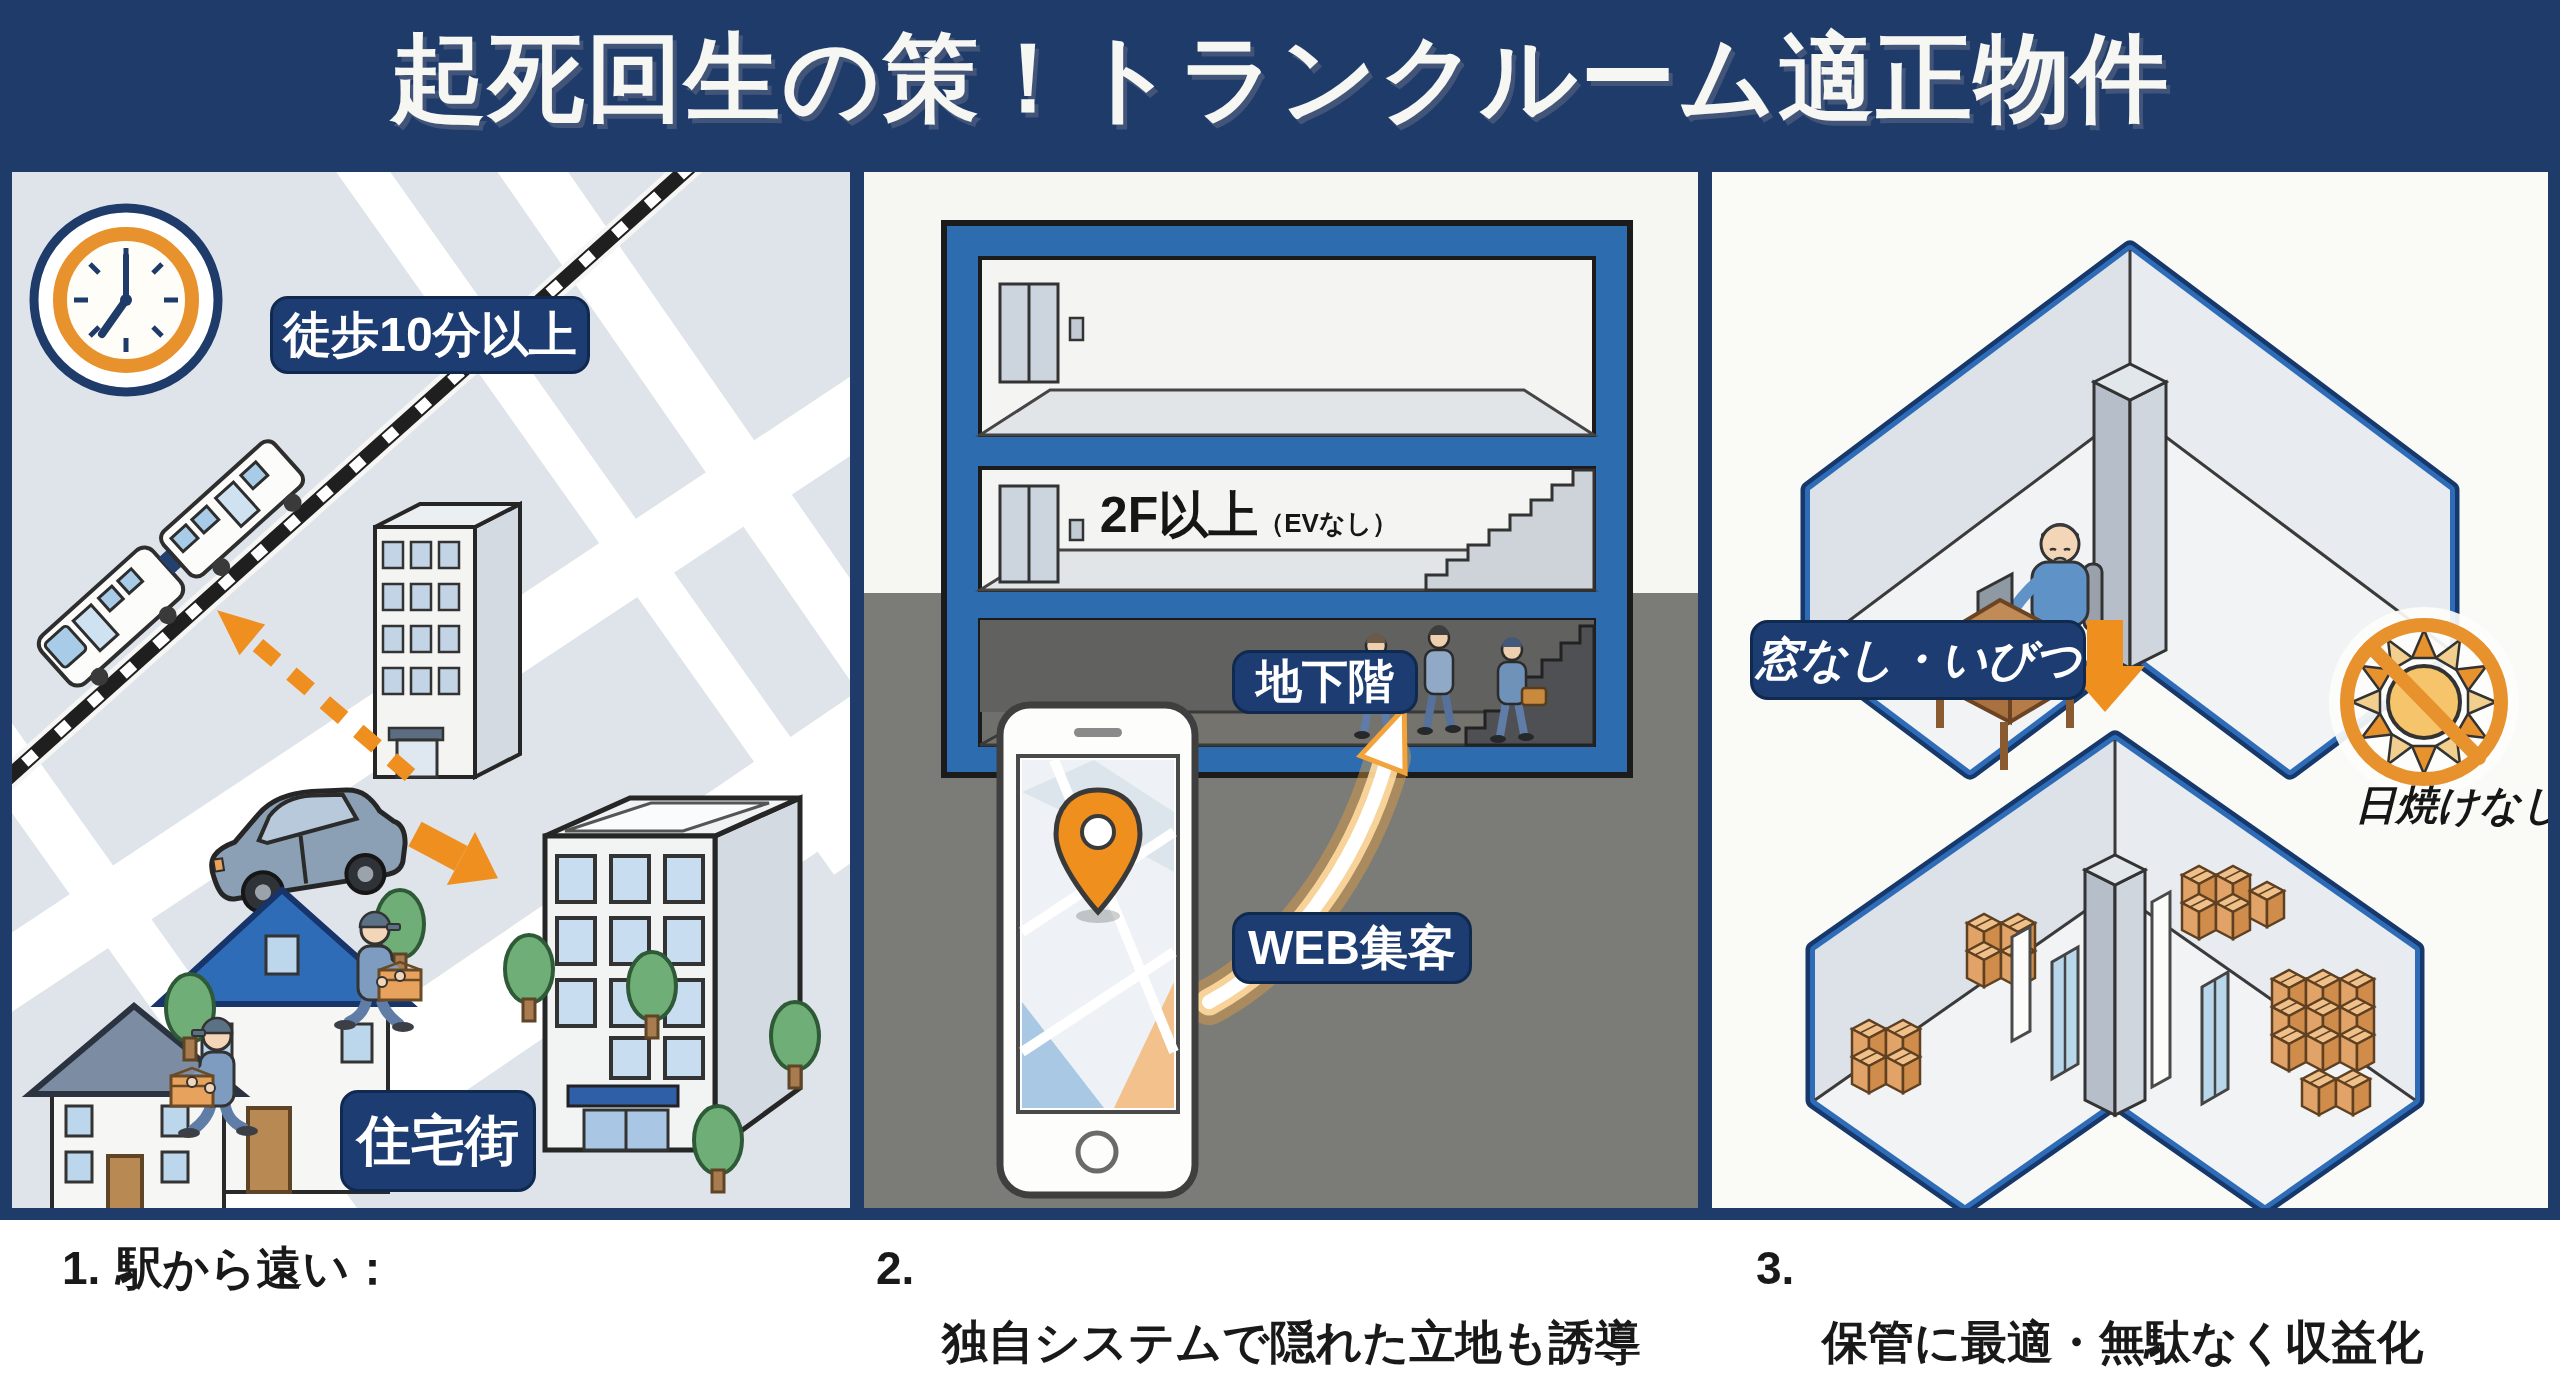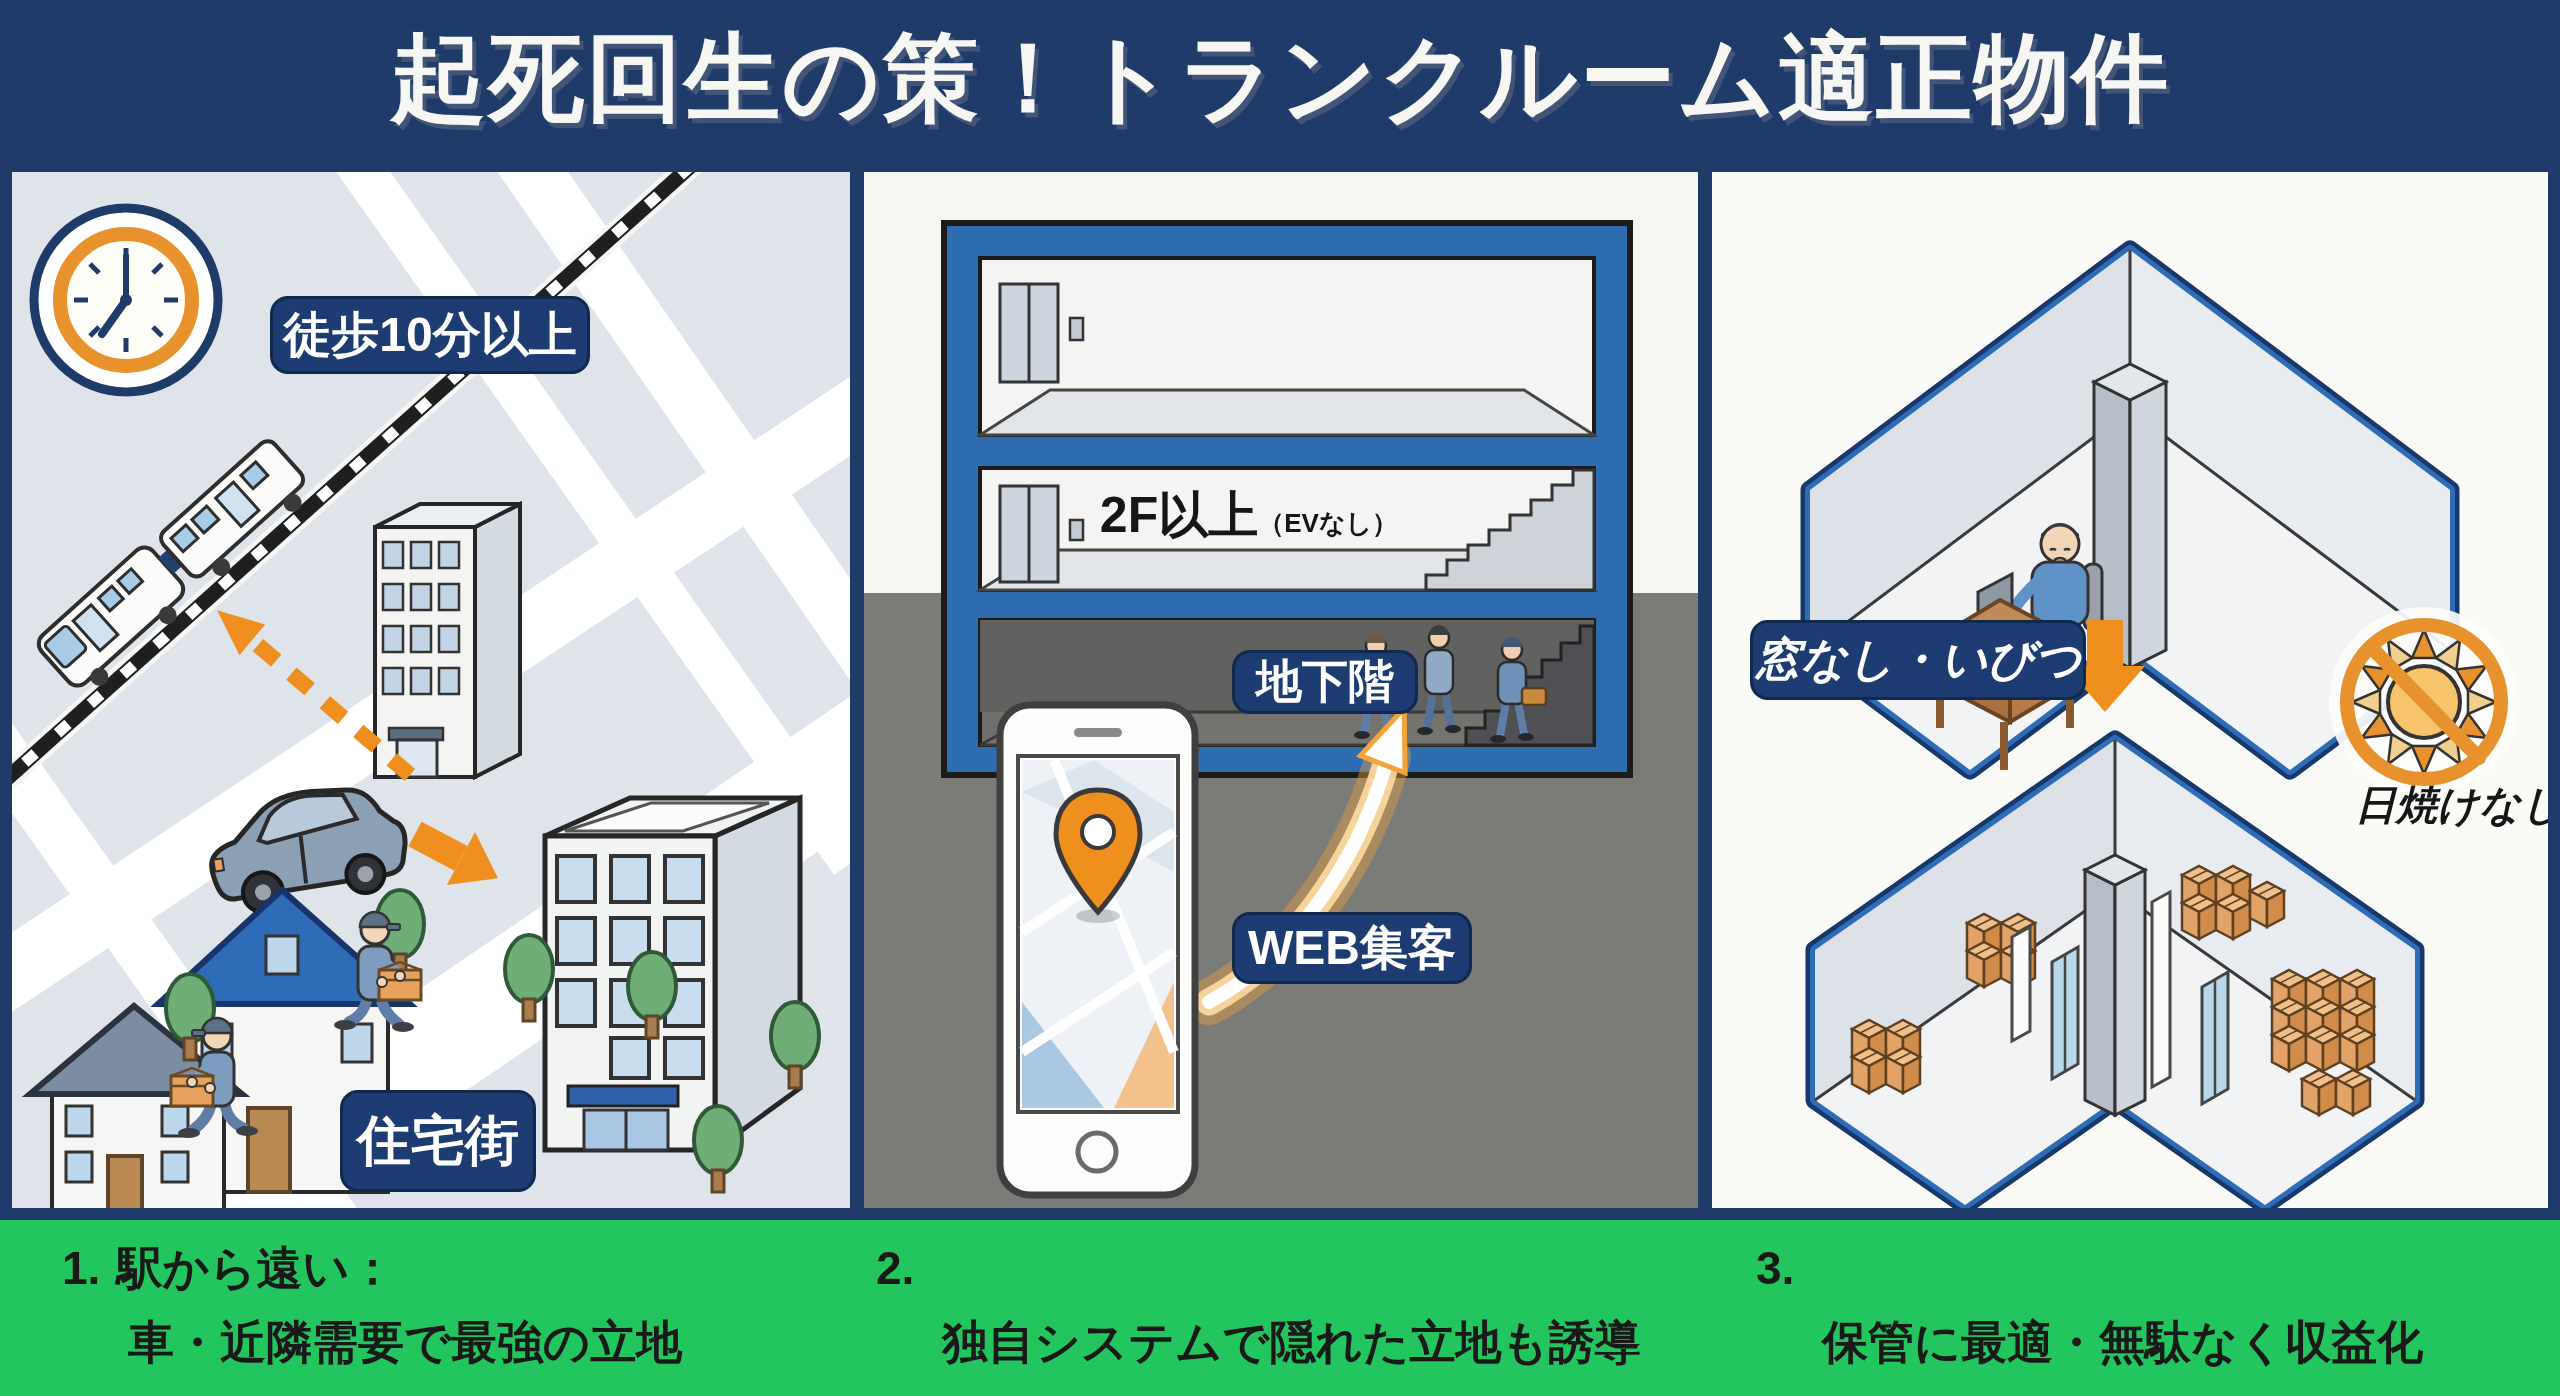--- a/index.html
+++ b/index.html
@@ -1,17 +1,17 @@
 <!DOCTYPE html>
 <html><head>
 <meta charset="utf-8">
 <style>
   html,body{margin:0;padding:0;background:#e9e8e3;}
   .page{position:relative;width:2560px;height:1396px;overflow:hidden;
-        background:#22c55e;font-family:"Liberation Sans","DejaVu Sans",sans-serif;}
+        background:#ffffff;font-family:"Liberation Sans","DejaVu Sans",sans-serif;}
   
   .hdr{position:absolute;left:0;top:0;width:2560px;height:160px;background:#1e3b6a;
        display:flex;align-items:center;justify-content:center;}
   .hdr h1{margin:0;color:#f6f6f2;font-size:96px;font-weight:700;letter-spacing:2px;
           text-shadow:4px 5px 0 rgba(110,118,140,.45);white-space:nowrap;}
   
   .main{position:absolute;left:0;top:160px;width:2560px;height:1060px;background:#1e3b6a;}
   .panel{position:absolute;top:12px;height:1036px;overflow:hidden;}
   #p1{left:12px;width:838px;background:#dfe4eb;}
   #p2{left:864px;width:834px;background:#f6f6f3;}
@@ -462,21 +462,20 @@
       <div class="pill" style="left:38px;top:448px;width:336px;height:80px;font-size:46px;">窓なし・いびつ</div>
       <div class="sunlbl">日焼けなし</div>
     </section>
   </div>
 
   <div class="cap" id="c1">
     <div class="l1">
       <span>1.</span>
       <span>駅から遠い：</span>
     </div>
-    <div class="l2">車・近隣需要で最強の立地</div>
   </div>
   <div class="cap" id="c2">
     <div class="l1">
       <span>2.</span>
     </div>
     <div class="l2">独自システムで隠れた立地も誘導</div>
   </div>
   <div class="cap" id="c3">
     <div class="l1">
       <span>3.</span>

